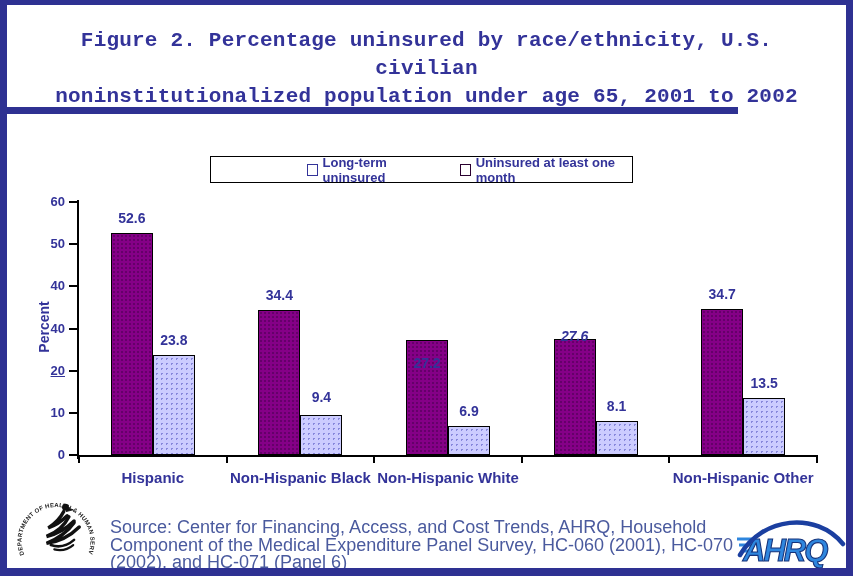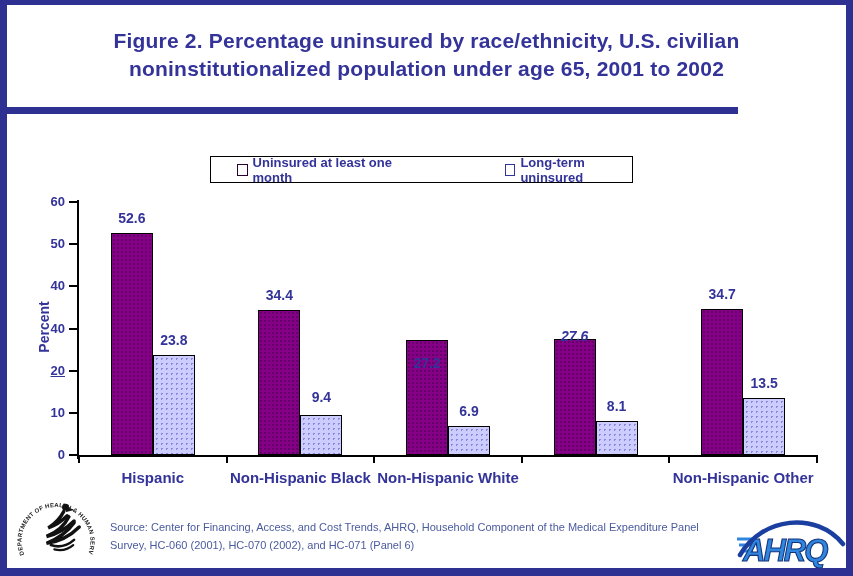--- a/index.html
+++ b/index.html
@@ -1,21 +1,21 @@
 <!DOCTYPE html>
 <html><head>
 <meta charset="utf-8">
 <style>
   html,body{margin:0;padding:0;background:#ffffff;}
   .page{position:relative;width:853px;height:576px;background:#ffffff;overflow:hidden;
         font-family:"Liberation Sans",sans-serif;}
   .frame{position:absolute;inset:0;border:solid #2E3192;border-width:5px 7px 8px 7px;
          pointer-events:none;z-index:50;}
   .title{position:absolute;top:27px;left:30px;right:30px;text-align:center;
-         color:#333399;font-weight:bold;font-size:21px;line-height:28px;letter-spacing:0.2px;}
+         color:#333399;font-weight:bold;font-size:21px;line-height:28px;letter-spacing:0.2px;font-family:Liberation Mono, monospace;}
   .divider{position:absolute;top:107px;left:0;width:738px;height:7px;background:#2E3192;}
   .legend{position:absolute;left:210px;top:156px;width:421px;height:25px;border:1px solid #000;
           display:flex;align-items:center;background:#fff;}
   .legend-entry{display:flex;align-items:center;font-weight:bold;font-size:13px;color:#333399;}
   .legend-entry.first{margin-left:26px;}
   .legend-entry.second{margin-left:96px;}
   .swatch{width:10px;height:10px;border:1px solid #333399;margin-right:5px;display:inline-block;}
   .swatch.s0{border-color:#2a0030;}
   .plot-area{position:absolute;left:79px;top:202px;width:738px;height:253px;}
   .yaxis{position:absolute;left:-2px;top:-2px;width:2px;height:259px;background:#000;}
@@ -23,46 +23,46 @@
   .ytick{position:absolute;width:8px;height:2px;background:#000;}
   .xtick{position:absolute;width:2px;height:6px;background:#000;}
   .ytick-label{position:absolute;width:40px;text-align:right;font-weight:bold;font-size:13px;color:#333399;}
   .bar{position:absolute;box-sizing:border-box;border:1.5px solid #000;}
   .bar.s0{background-image:radial-gradient(rgba(40,0,50,0.35) 1px, transparent 1px);background-size:4px 4px;}
   .bar.s1{background-image:radial-gradient(rgba(80,80,190,0.55) 1px, transparent 1px);background-size:5px 5px;}
   .value-label{position:absolute;text-align:center;font-weight:bold;font-size:14px;color:#333399;}
   .cat-label{position:absolute;text-align:center;font-weight:bold;font-size:15px;color:#333399;line-height:17px;}
   .ylabel{position:absolute;left:8px;top:318px;width:74px;height:18px;text-align:center;
           transform:rotate(-90deg);font-weight:bold;font-size:14px;color:#333399;}
-  .source{position:absolute;left:110px;top:519px;width:628px;font-size:11px;line-height:17.5px;color:#4A5A9E;}
+  .source{position:absolute;left:110px;top:519px;width:628px;font-size:18px;line-height:17.5px;color:#4A5A9E;}
   .hhs-logo{position:absolute;left:12px;top:484px;width:88px;height:86px;z-index:10;}
   .ahrq-logo{position:absolute;left:736px;top:511px;width:110px;height:59px;z-index:10;}
 </style>
 </head>
 <body>
 
 <div class="page">
 
   <div class="frame"></div>
 
   <div class="title">
     <div>Figure 2. Percentage uninsured by race/ethnicity, U.S. civilian</div>
     <div>noninstitutionalized population under age 65, 2001 to 2002</div>
   </div>
 
   <div class="divider"></div>
 
   <div class="legend">
+    <div class="legend-entry second">
+      <span class="swatch s1"></span>
+      <span>Long-term uninsured</span>
+    </div>
     <div class="legend-entry first">
       <span class="swatch s0"></span>
       <span>Uninsured at least one month</span>
-    </div>
-    <div class="legend-entry second">
-      <span class="swatch s1"></span>
-      <span>Long-term uninsured</span>
     </div>
   </div>
 
   <div class="ylabel">Percent</div>
 
   <div class="plot-area">
     <div class="yaxis"></div>
     <div class="xaxis"></div>
   <div class="ytick" style="left: -10px; top: 252px;"></div>
       <div class="ytick-label" style="left: -54px; top: 245px;">0</div>

